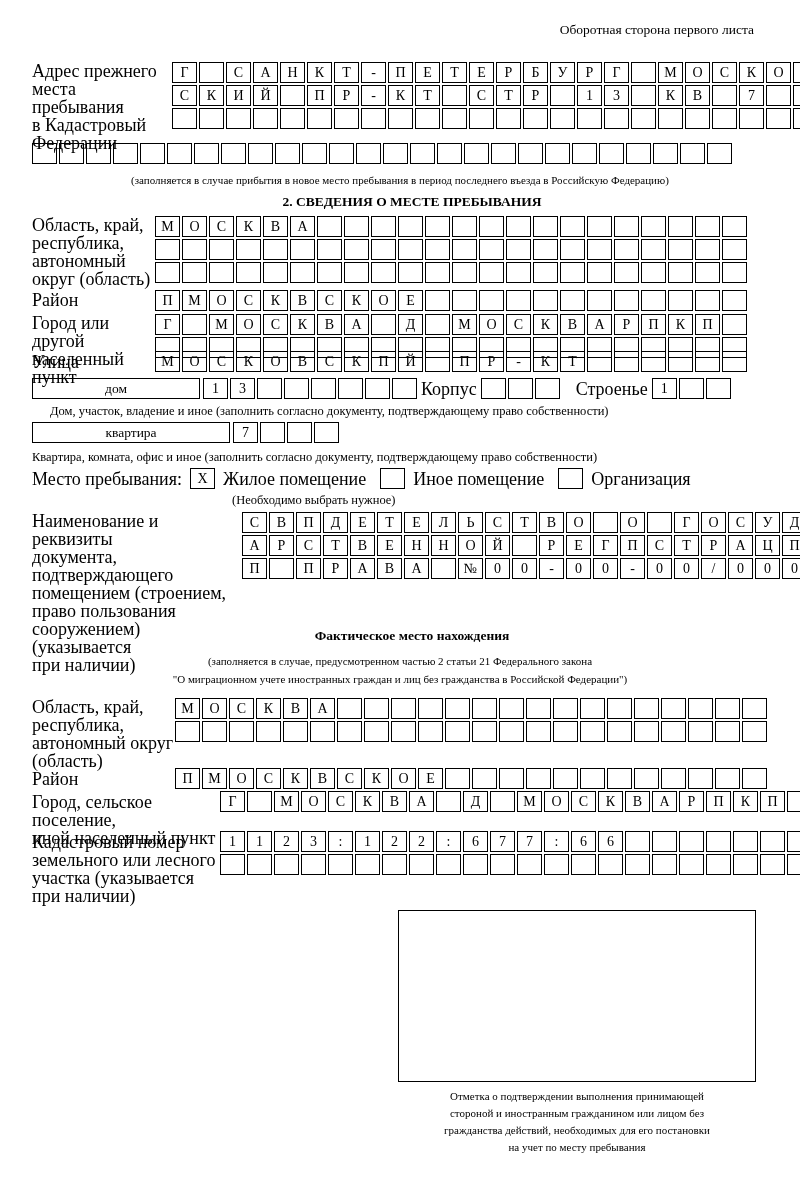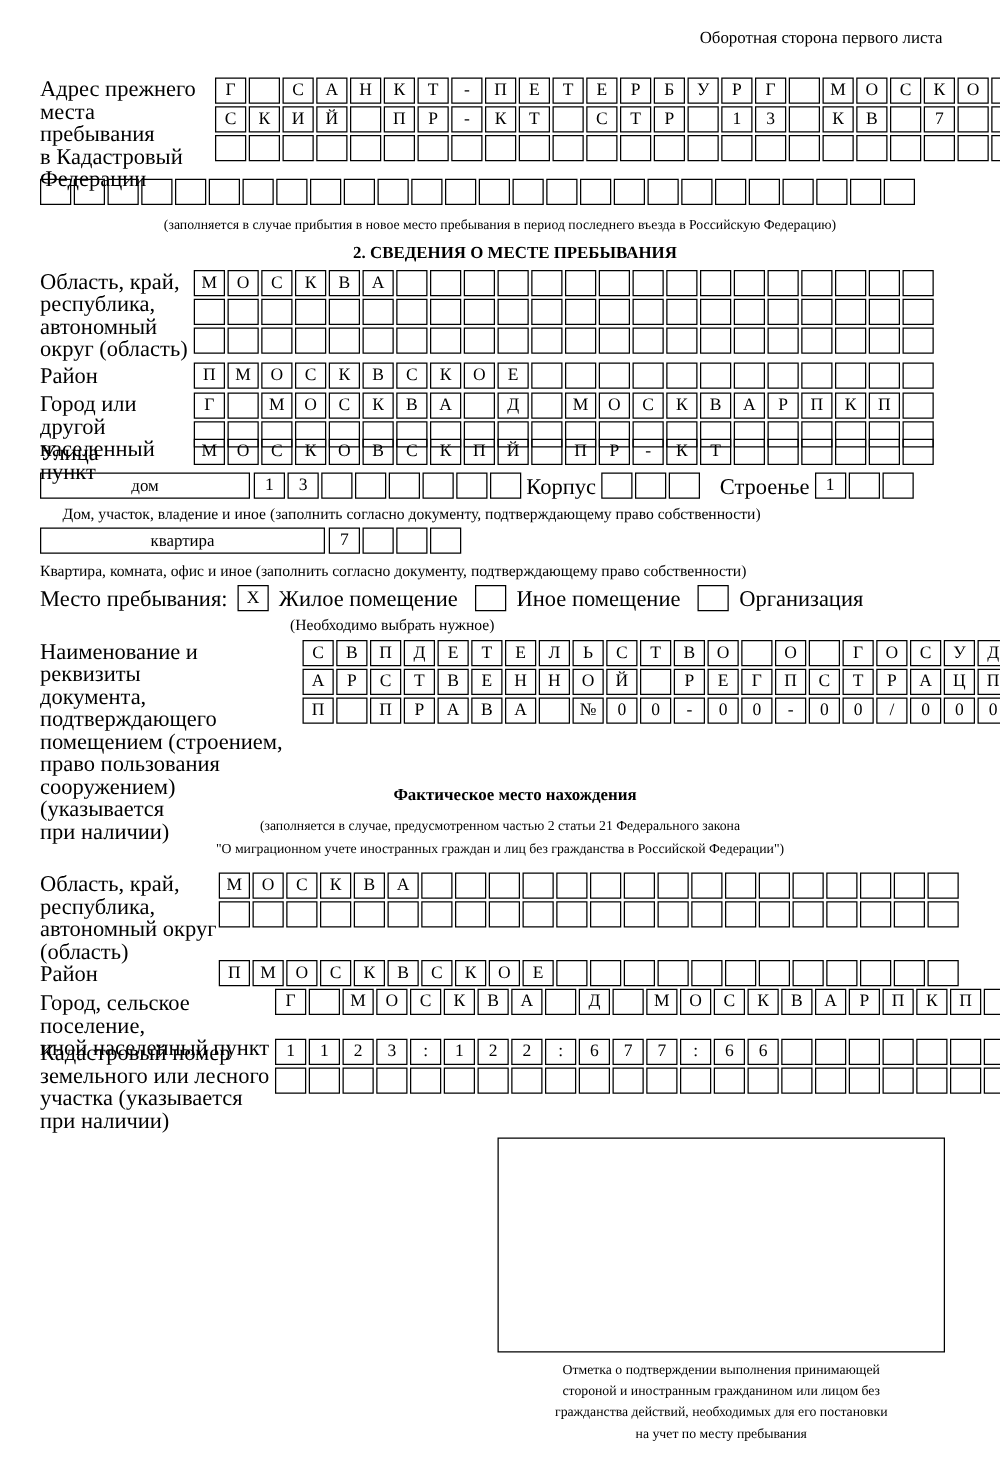--- a/index.html
+++ b/index.html
@@ -398,21 +398,21 @@
     <div class="cells" id="sr0">
         <div class="cell">1</div>
         <div class="cell"></div>
         <div class="cell"></div>
       </div>
   </div>
 
   <div class="absrow lbl-sm" style="left:16px;top:403px;margin-left:34px;">Дом, участок, владение и иное (заполнить согласно документу, подтверждающему право собственности)</div>
 
   <div class="absrow" style="left:32px;top:422px;display:flex;align-items:center;">
-    <div class="wide-input" style="width:228px;">квартира</div>
+    <div class="wide-input" style="width:198px;">квартира</div>
     <div class="cells" style="margin-left:3px;" id="fl0">
         <div class="cell">7</div>
         <div class="cell"></div>
         <div class="cell"></div>
         <div class="cell"></div>
       </div>
   </div>
 
   <div class="absrow lbl-sm" style="left:32px;top:449px;">Квартира, комната, офис и иное (заполнить согласно документу, подтверждающему право собственности)</div>
 

